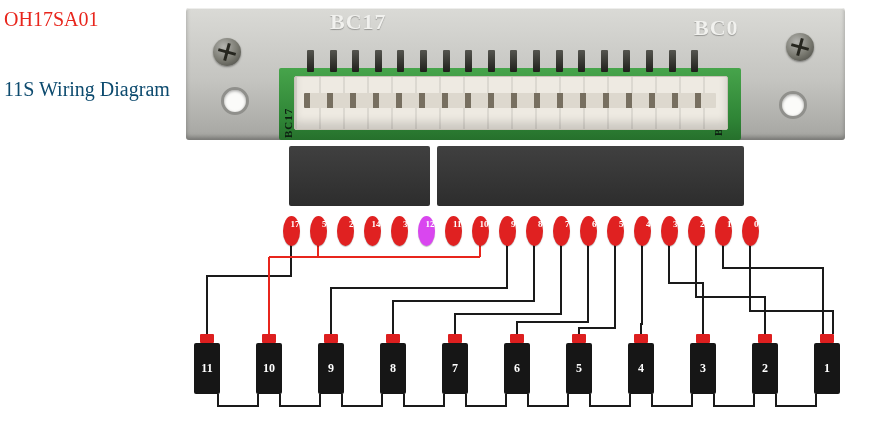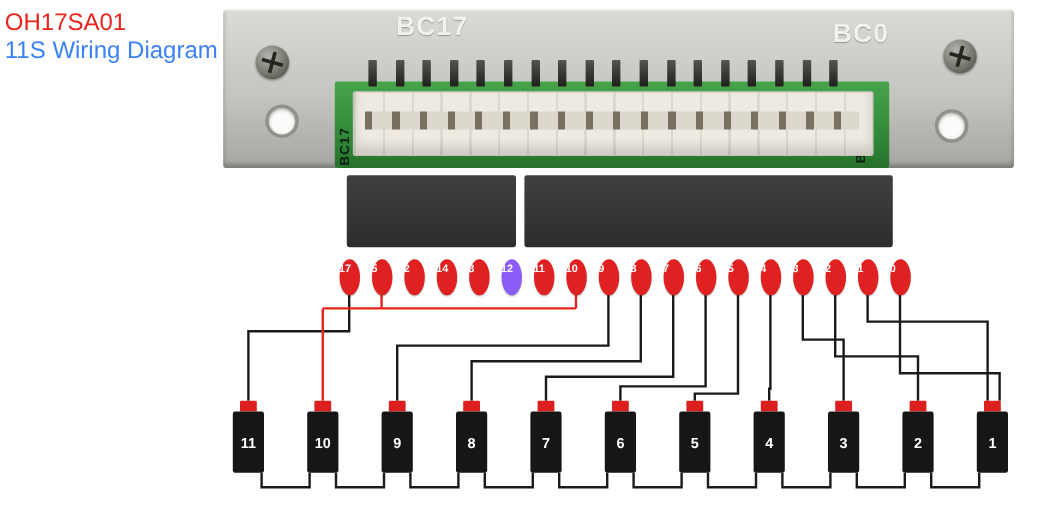--- a/index.html
+++ b/index.html
@@ -1,17 +1,17 @@
 <!DOCTYPE html>
 <html><head>
 <meta charset="utf-8">
 <style>
   html,body{margin:0;padding:0;background:#fff}
   #stage{position:relative;width:875px;height:423px;background:#ffffff;
-         font-family:Liberation Sans, sans-serif;overflow:hidden}
+         font-family:Liberation Serif, serif;overflow:hidden}
   .abs{position:absolute}
 
   
   .title-line{left:4px;font-size:20px;font-weight:normal;white-space:nowrap}
   #title1{top:8px}
   #title2{top:31px}
 
   
   #metal{left:186px;top:8px;width:659px;height:132px;border-radius:3px;
          background:linear-gradient(180deg,#dadad6,#c4c4c0 55%,#a5a5a1);
@@ -54,38 +54,38 @@
         background:linear-gradient(180deg,#55554f,#1f1f1b)}
 
   
   .block{top:146px;height:60px;border-radius:2px;
          background:linear-gradient(180deg,#404040,#2d2d2d)}
   #block-left{left:289px;width:141px}
   #block-right{left:437px;width:307px}
 
   
   .pin-circle{width:17px;height:30px;border-radius:50%;color:#fff;font-size:9px;
-              font-weight:bold;text-align:left;line-height:17px;
+              font-weight:bold;text-align:right;line-height:17px;
               box-shadow:0 1px 1px rgba(0,0,0,.25)}
 
   
   .bat-cap{width:14px;height:9px;border-radius:1px}
   .bat-body{width:26px;height:51px;border-radius:2px;display:flex;
             align-items:center;justify-content:center;
             font-size:12px;font-weight:bold}
 
   #wires{left:0;top:0}
 </style>
 </head>
 <body>
 
 <div id="stage">
 
   <div class="abs title-line" id="title1" style="color: rgb(232, 37, 28);">OH17SA01</div>
-  <div class="abs title-line" id="title2" style="color: #3b82f6;">11S Wiring Diagram</div>
+  <div class="abs title-line" id="title2" style="color: #0c4a6e; margin-top: 47px;">11S Wiring Diagram</div>
 
   <div class="abs" id="metal"></div>
   <div class="abs metal-label" id="bc17-label">BC17</div>
   <div class="abs metal-label" id="bc0-label">BC0</div>
 
   <div class="abs screw" id="screw-left"></div>
   <div class="abs screw" id="screw-right"></div>
   <div class="abs hole" id="hole-left"></div>
   <div class="abs hole" id="hole-right"></div>
 
@@ -142,21 +142,21 @@
       <path d="M 590 394 L 590 406 L 630 406 L 630 394" fill="none" stroke="#1a1a1a" stroke-width="2"></path>
       <path d="M 652 394 L 652 406 L 692 406 L 692 394" fill="none" stroke="#1a1a1a" stroke-width="2"></path>
       <path d="M 714 394 L 714 406 L 754 406 L 754 394" fill="none" stroke="#1a1a1a" stroke-width="2"></path>
       <path d="M 776 394 L 776 406 L 816 406 L 816 394" fill="none" stroke="#1a1a1a" stroke-width="2"></path>
     </svg>
     <div class="abs pin-circle" style="left: 282.5px; top: 216px; background: rgb(224, 33, 33);">17</div>
     <div class="abs pin-circle" style="left: 309.5px; top: 216px; background: rgb(224, 33, 33);">5</div>
     <div class="abs pin-circle" style="left: 336.5px; top: 216px; background: rgb(224, 33, 33);">2</div>
     <div class="abs pin-circle" style="left: 363.5px; top: 216px; background: rgb(224, 33, 33);">14</div>
     <div class="abs pin-circle" style="left: 390.5px; top: 216px; background: rgb(224, 33, 33);">3</div>
-    <div class="abs pin-circle" style="left: 417.5px; top: 216px; background: #8b5cf6;">12</div>
+    <div class="abs pin-circle" style="left: 417.5px; top: 216px; background: #d946ef;">12</div>
     <div class="abs pin-circle" style="left: 444.5px; top: 216px; background: rgb(224, 33, 33);">11</div>
     <div class="abs pin-circle" style="left: 471.5px; top: 216px; background: rgb(224, 33, 33);">10</div>
     <div class="abs pin-circle" style="left: 498.5px; top: 216px; background: rgb(224, 33, 33);">9</div>
     <div class="abs pin-circle" style="left: 525.5px; top: 216px; background: rgb(224, 33, 33);">8</div>
     <div class="abs pin-circle" style="left: 552.5px; top: 216px; background: rgb(224, 33, 33);">7</div>
     <div class="abs pin-circle" style="left: 579.5px; top: 216px; background: rgb(224, 33, 33);">6</div>
     <div class="abs pin-circle" style="left: 606.5px; top: 216px; background: rgb(224, 33, 33);">5</div>
     <div class="abs pin-circle" style="left: 633.5px; top: 216px; background: rgb(224, 33, 33);">4</div>
     <div class="abs pin-circle" style="left: 660.5px; top: 216px; background: rgb(224, 33, 33);">3</div>
     <div class="abs pin-circle" style="left: 687.5px; top: 216px; background: rgb(224, 33, 33);">2</div>

